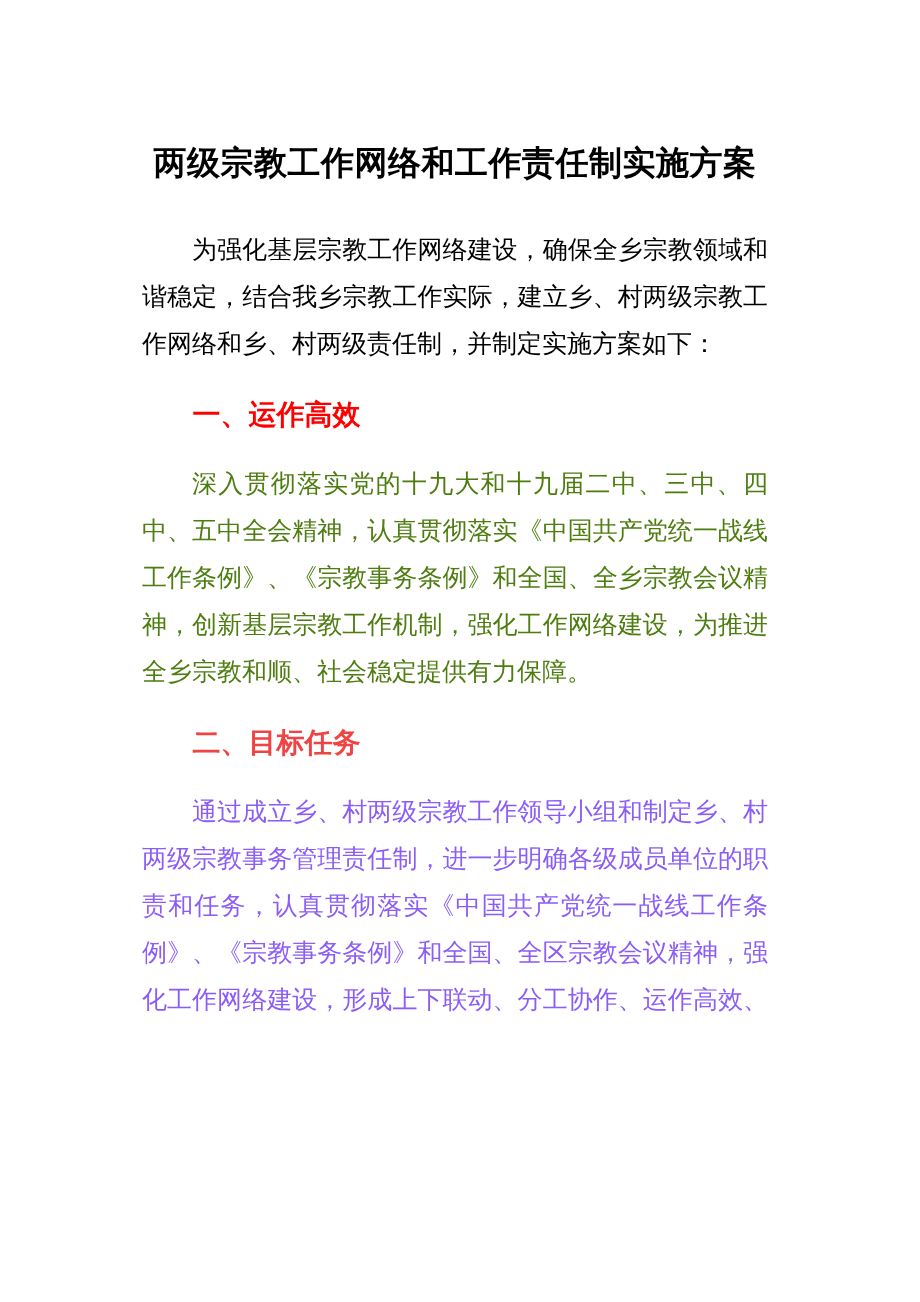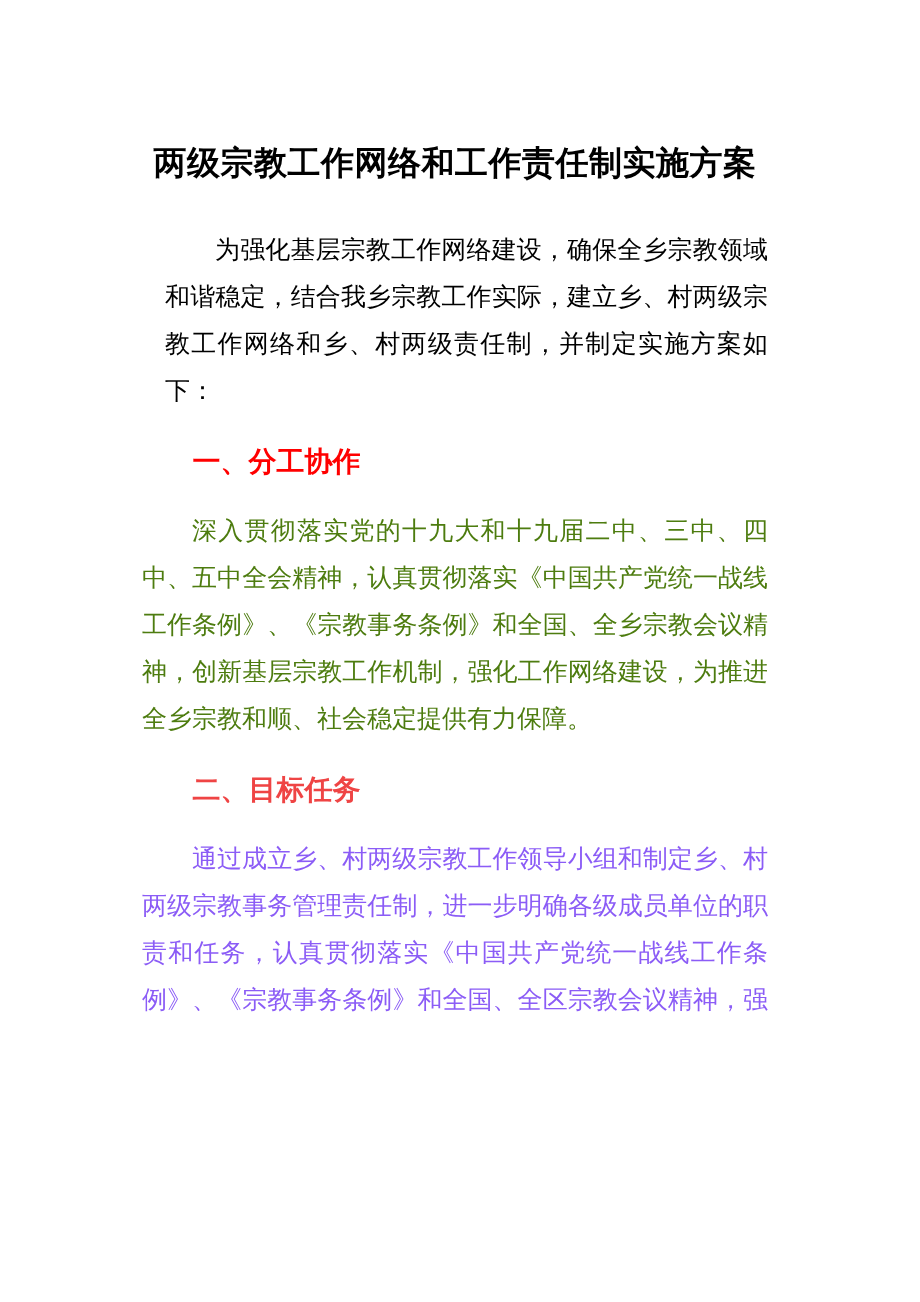--- a/index.html
+++ b/index.html
@@ -50,19 +50,19 @@
     text-indent: 1.8em;
     
   }
 </style>
 </head>
 <body>
 
 <div class="doc-page">
   <h1 class="doc-title" data-bind="document.title">两级宗教工作网络和工作责任制实施方案</h1>
   <div class="doc-body">
-      <div class="doc-paragraph" data-bind="document.sections.0.text" style="color: rgb(0, 0, 0); margin-left: 23px;">为强化基层宗教工作网络建设，确保全乡宗教领域和谐稳定，结合我乡宗教工作实际，建立乡、村两级宗教工作网络和乡、村两级责任制，并制定实施方案如下：</div>
-      <div class="doc-heading" data-bind="document.sections.1.text" style="color: rgb(255, 0, 0);">一、分工协作</div>
+      <div class="doc-paragraph" data-bind="document.sections.0.text" style="color: rgb(0, 0, 0);">为强化基层宗教工作网络建设，确保全乡宗教领域和谐稳定，结合我乡宗教工作实际，建立乡、村两级宗教工作网络和乡、村两级责任制，并制定实施方案如下：</div>
+      <div class="doc-heading" data-bind="document.sections.1.text" style="color: rgb(255, 0, 0);">一、运作高效</div>
       <div class="doc-paragraph" data-bind="document.sections.2.text" style="color: #4d7c0f;">深入贯彻落实党的十九大和十九届二中、三中、四中、五中全会精神，认真贯彻落实《中国共产党统一战线工作条例》、《宗教事务条例》和全国、全乡宗教会议精神，创新基层宗教工作机制，强化工作网络建设，为推进全乡宗教和顺、社会稳定提供有力保障。</div>
       <div class="doc-heading" data-bind="document.sections.3.text" style="color: #ef4444;">二、目标任务</div>
       <div class="doc-paragraph" data-bind="document.sections.4.text" style="color: #8b5cf6;">通过成立乡、村两级宗教工作领导小组和制定乡、村两级宗教事务管理责任制，进一步明确各级成员单位的职责和任务，认真贯彻落实《中国共产党统一战线工作条例》、《宗教事务条例》和全国、全区宗教会议精神，强化工作网络建设，形成上下联动、分工协作、运作高效、协调有力的宗教工作机制，为推进全乡宗教事务管理到位、经济社会发展稳定提供有力保障。</div>
     </div>
 </div>
 
 </body></html>

